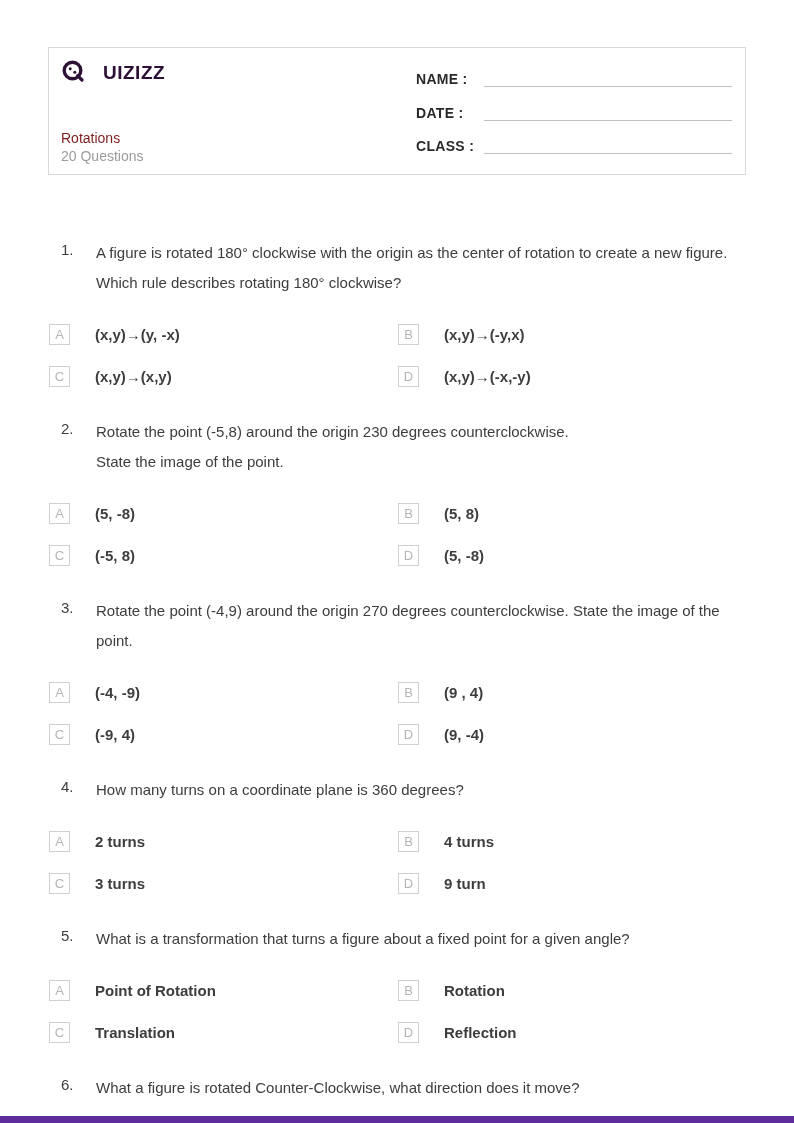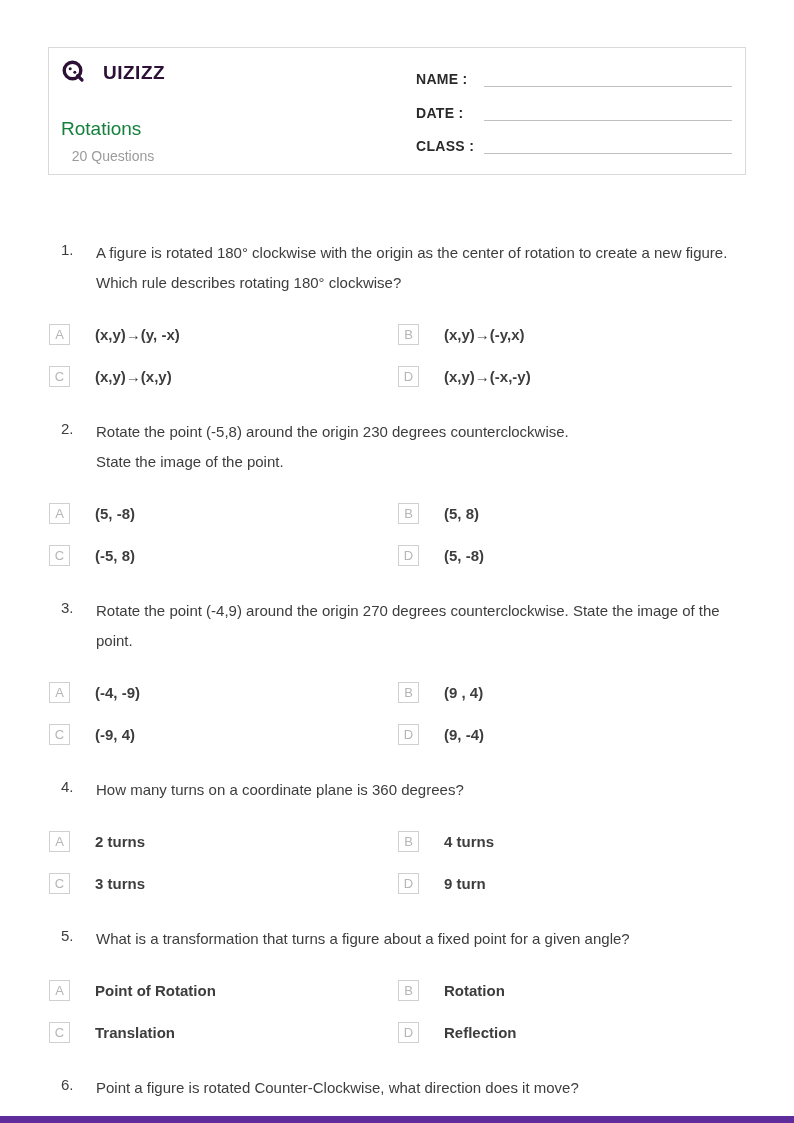--- a/index.html
+++ b/index.html
@@ -17,22 +17,22 @@
     position: absolute; left: 48px; top: 47px;
     width: 698px; height: 128px;
     border: 1px solid #d9d9d9;
     display: flex; justify-content: space-between;
     padding: 11px 13px 10px 12px;
     background: #ffffff;
   }
   .header-left { display: flex; flex-direction: column; justify-content: space-between; }
   .logo-row { display: flex; align-items: flex-end; gap: 17px; }
   .logo-text { font-size: 19px; font-weight: bold; color: #2d1036; letter-spacing: 0.5px; }
-  .ws-title { font-size: 19px; color: #15803d; }
-  .ws-subtitle { font-size: 14px; color: #9b9b9b; margin-top: 8px; text-align: center; }
+  .ws-title { font-size: 14px; color: #7f1d1d; }
+  .ws-subtitle { font-size: 14px; color: #9b9b9b; margin-top: 2px; }
 
   .header-right {
     width: 316px; display: flex; flex-direction: column;
     justify-content: space-between; padding: 8px 0 10px 0;
   }
   .field-row { display: flex; align-items: flex-end; height: 20px; }
   .field-label { font-size: 14px; font-weight: bold; color: #2a2a2a; width: 64px; letter-spacing: 0.3px; white-space: pre; }
   .field-line { flex: 1; border-bottom: 1px solid #c0c0c0; height: 17px; margin-left: 4px; }
 
   
@@ -233,21 +233,21 @@
   <div class="option">
     <span class="opt-letter">D</span>
     <span class="opt-text">Reflection</span>
   </div>
 </div>
   </div>
 
   <div class="question">
     <div class="q-head">
       <div class="q-num">6.</div>
-      <div class="q-text">Point a figure is rotated Counter-Clockwise, what direction does it move?</div>
+      <div class="q-text">What a figure is rotated Counter-Clockwise, what direction does it move?</div>
     </div>
     <div class="q-options">
   <div class="option">
     <span class="opt-letter">A</span>
     <span class="opt-text">left to right</span>
   </div>
 
   <div class="option">
     <span class="opt-letter">B</span>
     <span class="opt-text">right to left</span>

